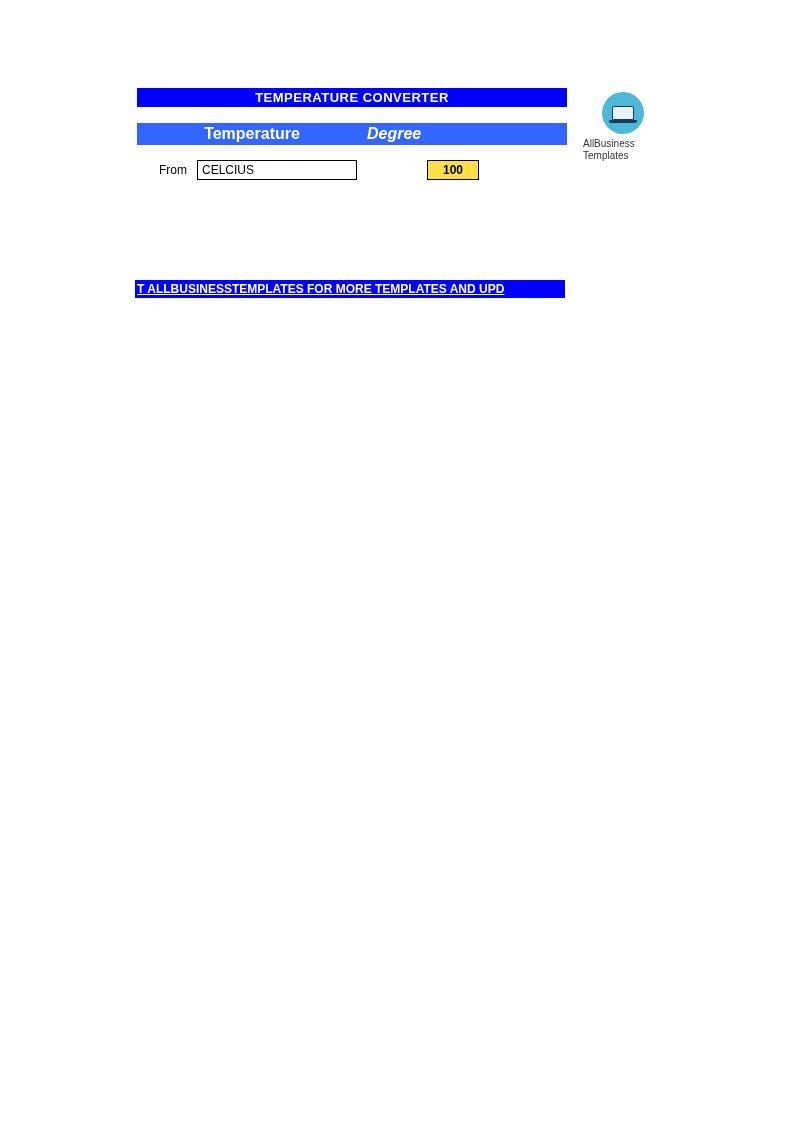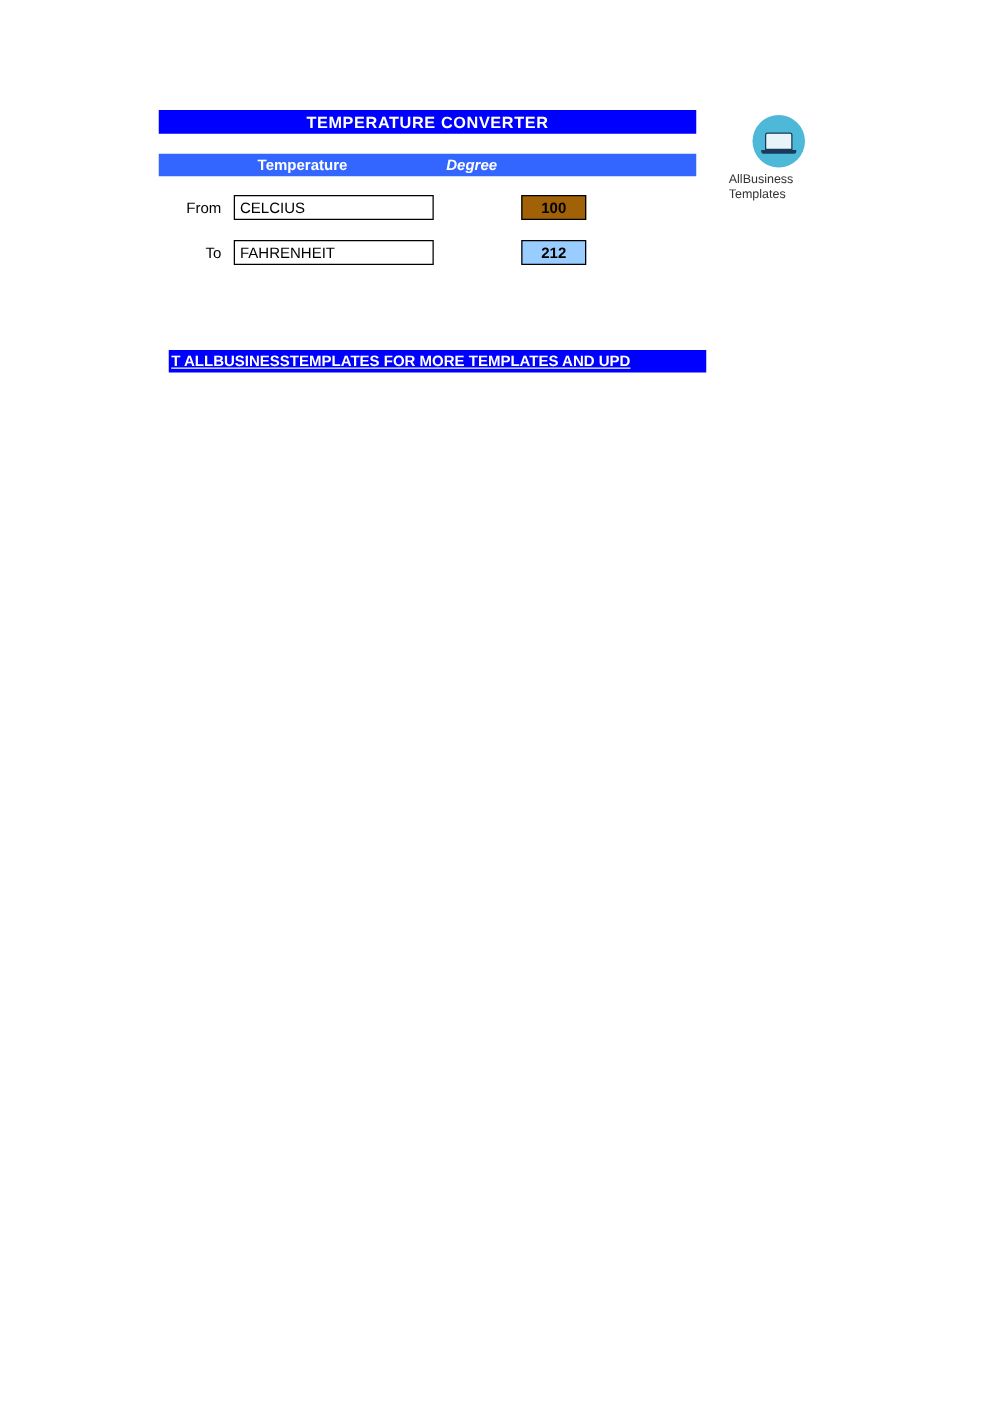--- a/index.html
+++ b/index.html
@@ -7,40 +7,40 @@
       width: 795px;
       height: 1124px;
       background: #ffffff;
       font-family: Verdana, Arial, sans-serif;
       font-size: 12px;
       position: relative;
     }
     .container {
       position: absolute;
       top: 88px;
-      left: 127px;
+      left: 137px;
       width: 430px;
     }
     .title-bar {
       background: #0000ff;
       color: #ffffff;
       font-weight: bold;
       text-align: center;
       padding: 2px 0;
       font-size: 13px;
       letter-spacing: 0.5px;
     }
     .header-row {
       background: #3366ff;
       color: #ffffff;
       font-weight: bold;
       margin-top: 16px;
       display: flex;
       padding: 2px 0;
-      font-size: 12px;
+      font-size: 16px;
     }
     .header-temp {
       flex: 0 0 230px;
       text-align: center;
     }
     .header-degree {
       flex: 1;
       text-align: left;
       font-style: italic;
     }
@@ -64,21 +64,21 @@
       background: #ffffff;
       padding: 1px 4px;
       font-size: 12px;
       display: flex;
       align-items: center;
     }
     .value-cell {
       width: 52px;
       height: 20px;
       border: 1px solid #000;
-      background: #a16207;
+      background: #fde047;
       text-align: center;
       font-weight: bold;
       font-size: 12px;
       margin-left: 70px;
       display: flex;
       align-items: center;
       justify-content: center;
     }
     .value-cell.result {
       background: #99ccff;
@@ -149,25 +149,20 @@
     <div class="header-temp">Temperature</div>
     <div class="header-degree">Degree</div>
   </div>
 
   <div class="row">
     <div class="row-label">From</div>
     <div class="unit-cell">CELCIUS</div>
     <div class="value-cell">100</div>
   </div>
 
-  <div class="row">
-    <div class="row-label">To</div>
-    <div class="unit-cell">FAHRENHEIT</div>
-    <div class="value-cell result">212</div>
-  </div>
 </div>
 
 <div class="footer-link">T ALLBUSINESSTEMPLATES FOR MORE TEMPLATES AND UPD</div>
 
 <div class="logo-area">
   <div class="logo-circle">
     <div class="logo-laptop"></div>
   </div>
   <div class="logo-text">
     <div>AllBusiness</div>

